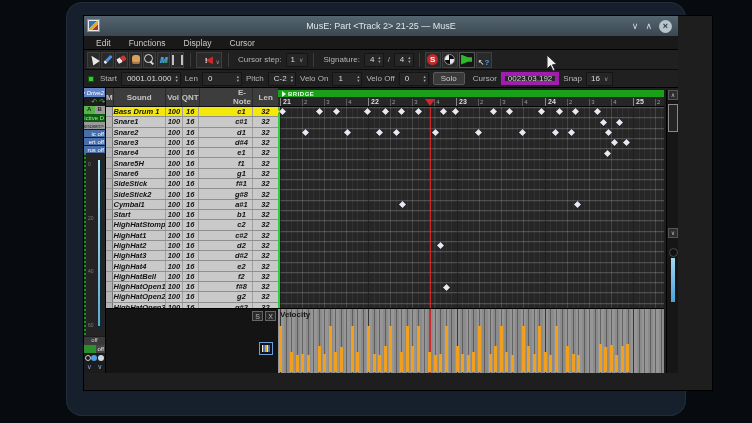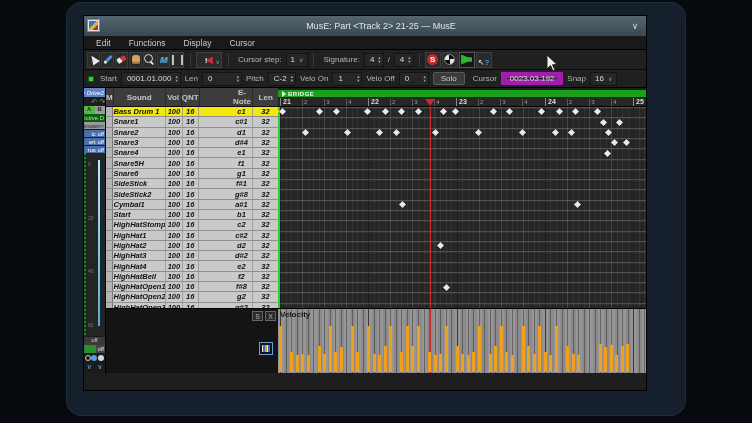--- a/index.html
+++ b/index.html
@@ -1,21 +1,21 @@
 <!DOCTYPE html>
 <html><head>
 <meta charset="utf-8">
 <style>
   * { margin:0; padding:0; box-sizing:border-box; }
   html,body { background:#05080c; }
   .stage { position:relative; width:752px; height:423px; background:#070b10;
            font-family:"Liberation Sans", sans-serif; overflow:hidden; }
   .frame { position:absolute; left:66px; top:2px; width:620px; height:414px;
            background:#16202c; border-radius:16px; box-shadow:inset 0 0 0 1px #202c3a; }
-  .window { position:absolute; left:18px; top:14px; width:562px; height:374px;
+  .window { position:absolute; left:18px; top:14px; width:628px; height:374px;
             background:#1e1e1e; box-shadow:0 0 0 1px #000; overflow:hidden; }
 
   
   .titlebar { position:absolute; left:0; top:0; width:594px; height:20px;
               background:linear-gradient(#55656f,#3a4751); display:flex; align-items:center; }
   .appicon { position:absolute; left:3px; top:3px; width:13px; height:13px; background:#e8e8e8;
              border-radius:2px; box-shadow:inset 0 0 0 1px #888; }
   .appicon i { position:absolute; left:2px; top:2px; right:2px; bottom:2px; display:block;
                background:linear-gradient(135deg,#3a6fb0 0 40%,#d8b030 40% 70%,#b03030 70%); }
   .title { position:absolute; left:0; right:0; text-align:center; font-size:9px; color:#dfe6ea; }
@@ -70,21 +70,21 @@
   .icon-speaker { width:11px; height:10px; background:#2eb82e;
             clip-path:polygon(100% 28%,62% 28%,0 0,0 100%,62% 72%,100% 72%); }
   .pressed { background:#161616; border-color:#555; }
   .icon-help::before { content:"↖"; color:#e8e8e8; font-size:8px; }
   .icon-help::after { content:"?"; color:#4aa0e8; font-weight:bold; font-size:8px; }
 
   
   .toolbar2 { position:absolute; left:0; top:54px; width:594px; height:18px; background:#202020;
               border-bottom:1px solid #000; display:flex; align-items:center; padding-left:4px; }
   .led { width:6px; height:6px; background:#33cc33; border:1px solid #0a5a0a; margin-right:2px; }
-  .field { background:#262626; border:6px solid #a21caf; color:#d5d5d5; font-size:8px; height:13px;
+  .field { background:#262626; border:4px solid #a21caf; color:#d5d5d5; font-size:8px; height:13px;
            display:flex; align-items:center; padding:0 3px; }
   .solo-btn { background:#3a3a3a; border:1px solid #5a5a5a; border-radius:2px; color:#ccc;
               font-size:8px; height:13px; padding:0 7px; display:flex; align-items:center; margin:0 4px; }
 
   
   .strip { position:absolute; left:0; top:72px; width:22px; height:285px; background:#1c1c1c;
            border-right:1px solid #000; overflow:hidden; font-size:6px; }
   .strip > div { position:relative; }
   .clipR { display:flex; justify-content:flex-end; align-items:center; overflow:hidden; white-space:nowrap; }
   .st-name { height:9px; background:#5f83c4; color:#fff; font-style:italic; padding-right:1px; }

